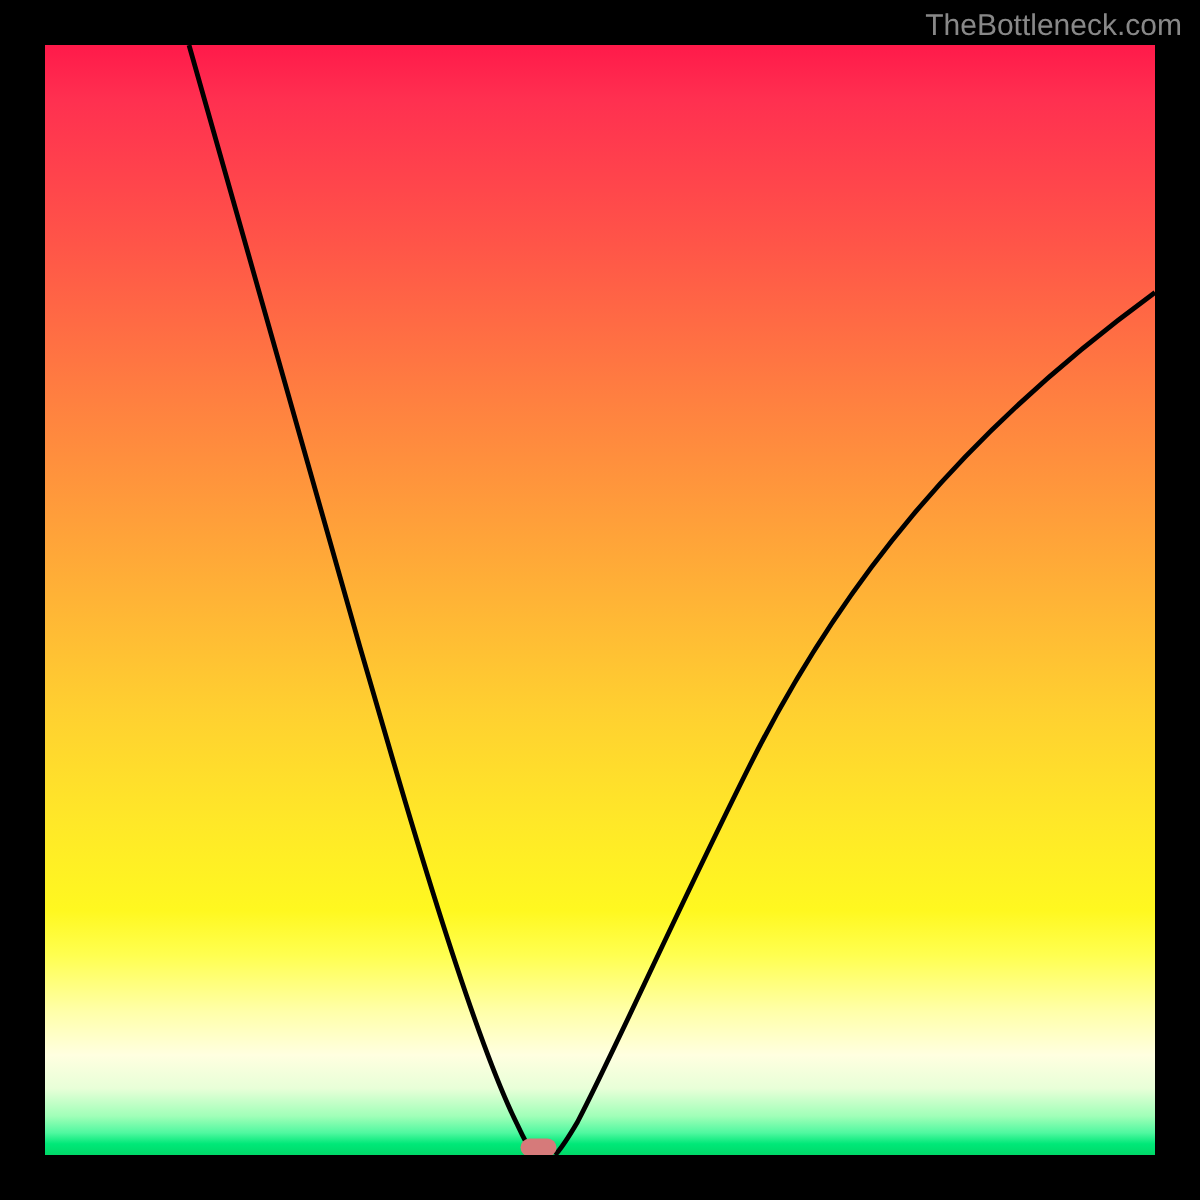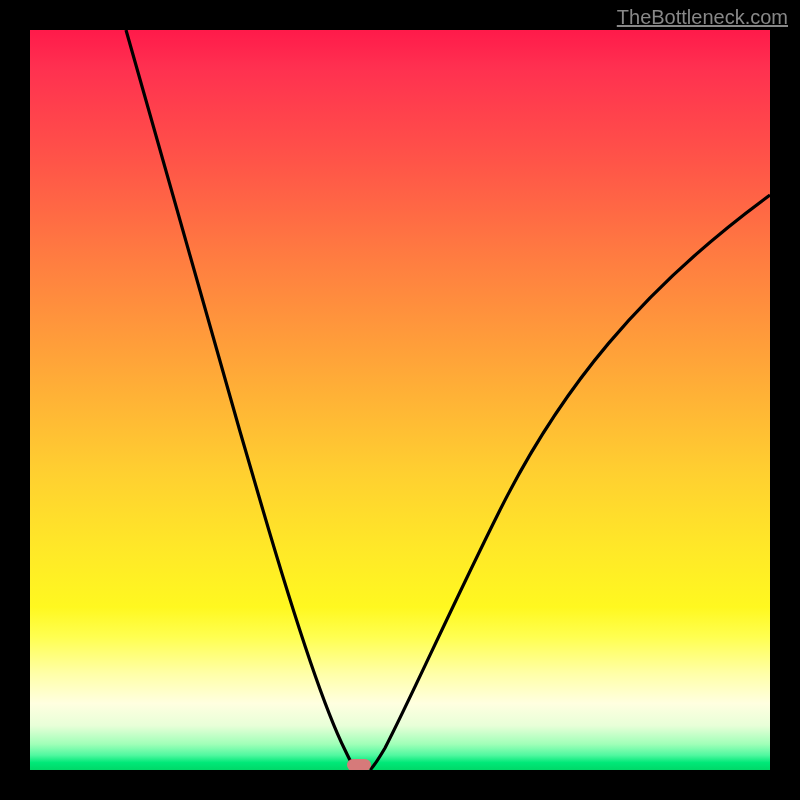--- a/index.html
+++ b/index.html
@@ -15,21 +15,20 @@
     font-family: Arial, sans-serif;
   }
   .watermark {
     position: absolute;
     top: 6px;
     right: 12px;
     color: #888;
     font-size: 20px;
     font-weight: 500;
     z-index: 10;
-    text-decoration: underline;
   }
   .plot-area {
     position: absolute;
     left: 30px;
     top: 30px;
     width: 740px;
     height: 740px;
     overflow: hidden;
   }
   .gradient-bg {

